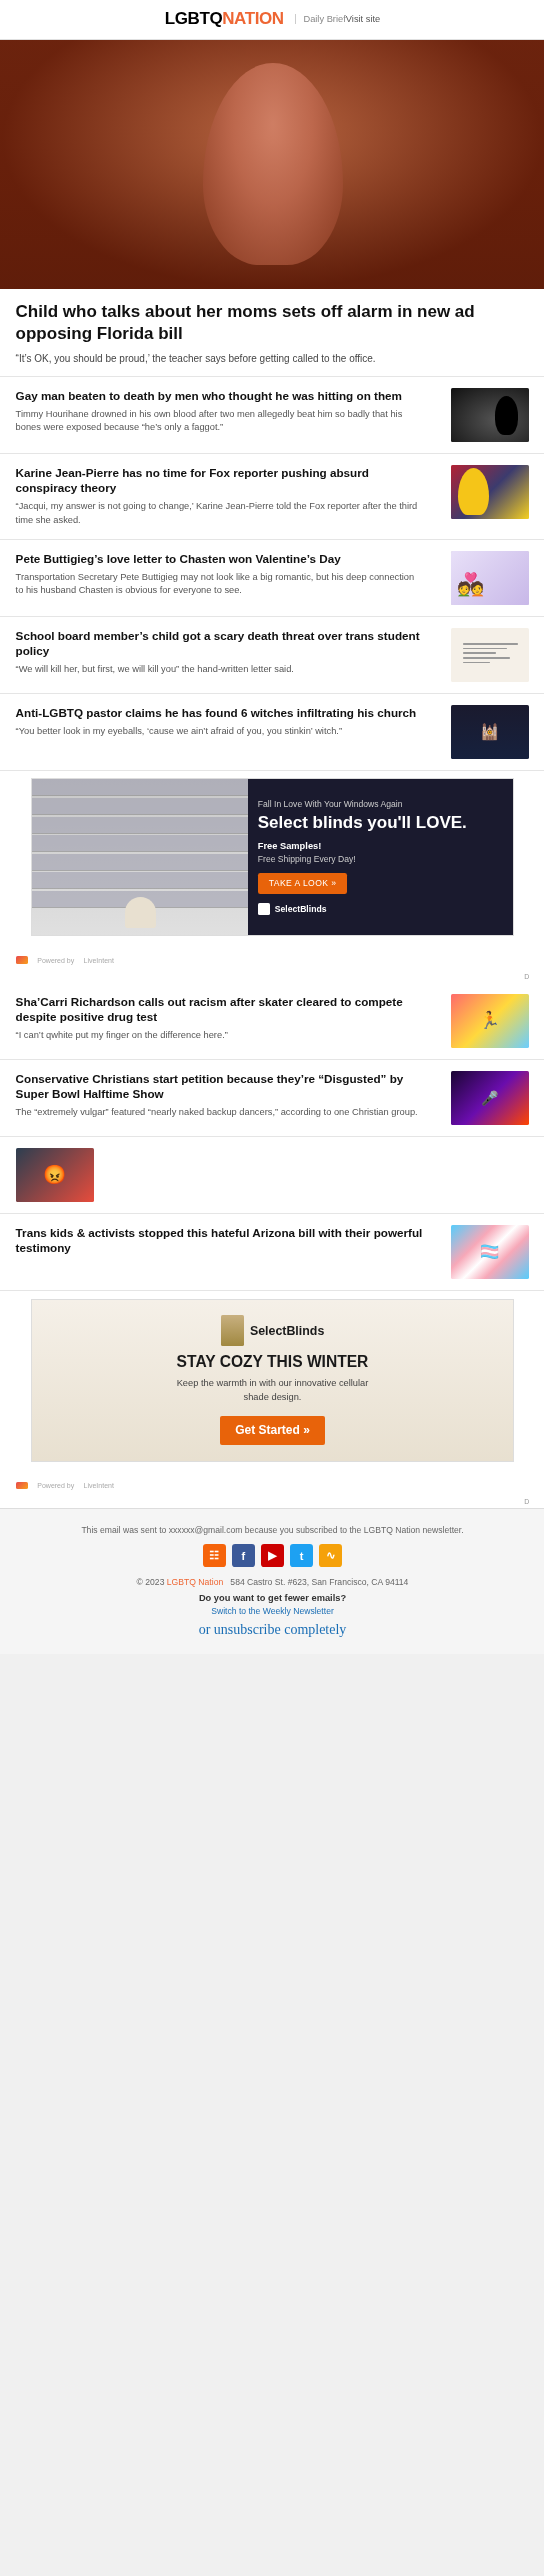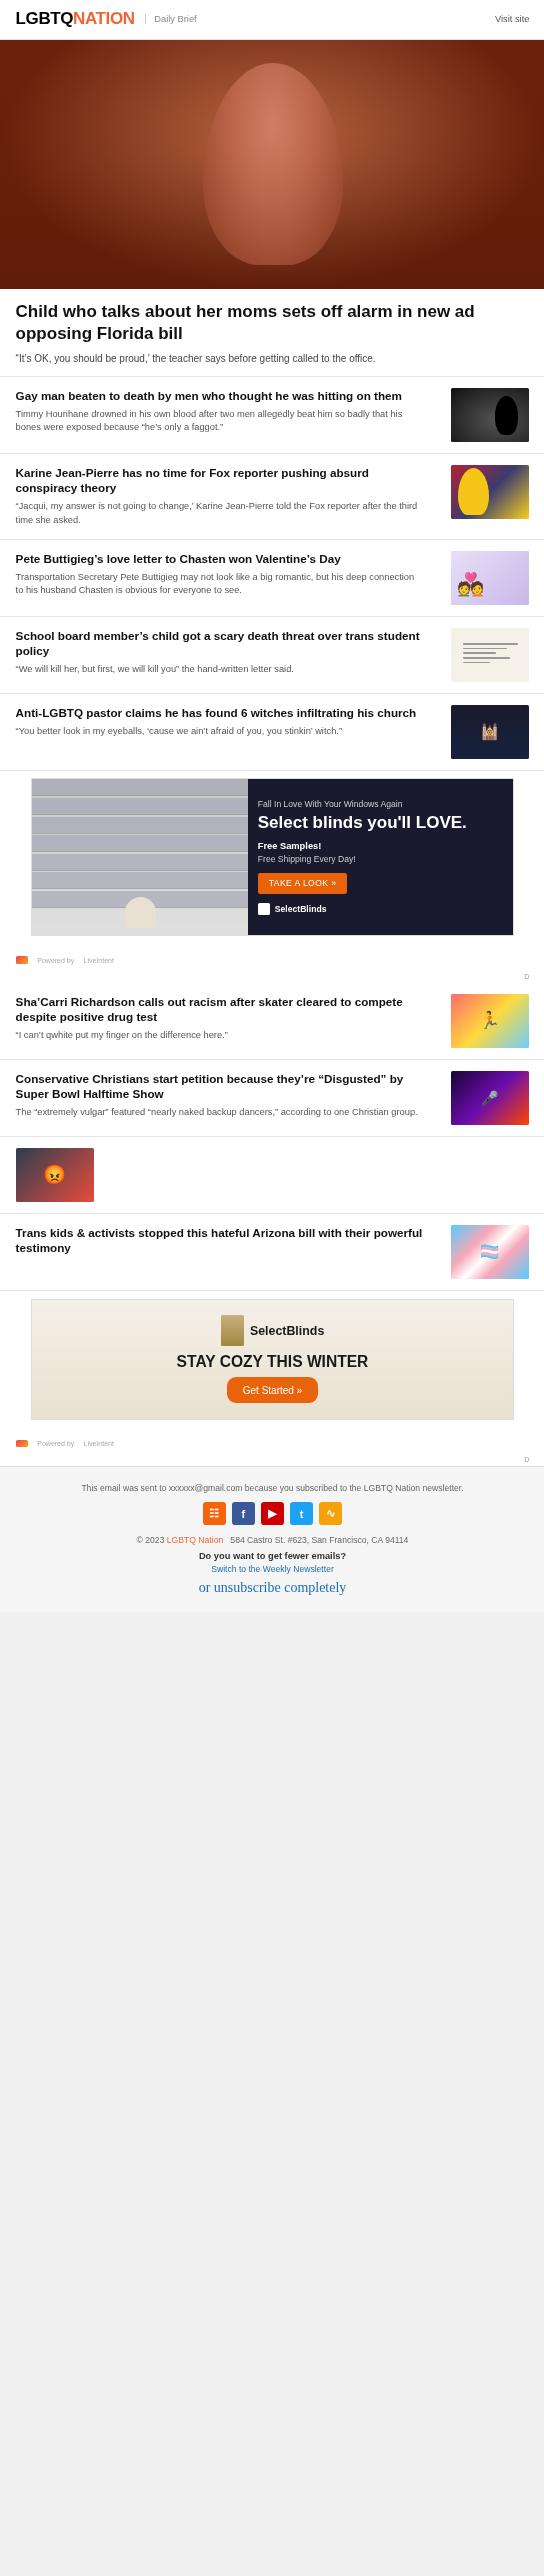--- a/index.html
+++ b/index.html
@@ -11,21 +11,21 @@
     }
     .email-wrapper {
       background: #ffffff;
       width: 545px;
     }
 
     
     .header {
       display: flex;
       align-items: center;
-      justify-content: space-between;
+      justify-content: center;
       padding: 9.3px 15.6px;
       border-bottom: 0.8px solid #e0e0e0;
       background: #fff;
     }
     .header-left {
       display: flex;
       align-items: center;
       gap: 7.8px;
     }
     .logo {
@@ -418,24 +418,24 @@
     .ad2-body {
       font-size: 9.3px;
       color: #444;
       line-height: 1.5;
       margin-bottom: 11px;
       max-width: 218px;
     }
     .ad2-cta {
       background: #e8630a;
       color: #fff;
-      font-size: 10px;
-      font-weight: 400;
+      font-size: 12px;
+      font-weight: 700;
       padding: 7.8px 15.6px;
-      border-radius: 9px;
+      border-radius: 2px;
       display: inline-block;
     }
 
     
     .footer {
       background: #f5f5f5;
       padding: 15.6px;
       text-align: center;
       font-size: 8.6px;
       color: #666;
@@ -673,20 +673,21 @@
   </div>
 
   <div class="ad-container">
     <div class="ad-block">
       <div class="ad-blinds-2">
         <div class="ad2-logo">
           <div class="ad2-logo-icon"></div>
           <div class="ad2-logo-text">SelectBlinds</div>
         </div>
         <div class="ad2-headline">STAY COZY THIS WINTER</div>
+        <div class="ad2-body">Keep the warmth in with our innovative cellular shade design.</div>
         <div class="ad2-cta">Get Started »</div>
       </div>
     </div>
   </div>
   <div class="ad-powered-row">
     <span class="powered-icon"></span>
     <span class="powered-by">Powered by</span>
     <span style="font-size:7px;color:#aaa;">LiveIntent</span>
   </div>
   <div class="ad-d-label">D</div>

